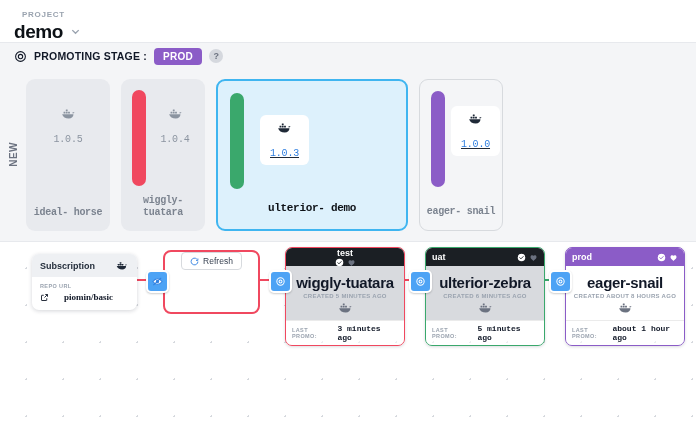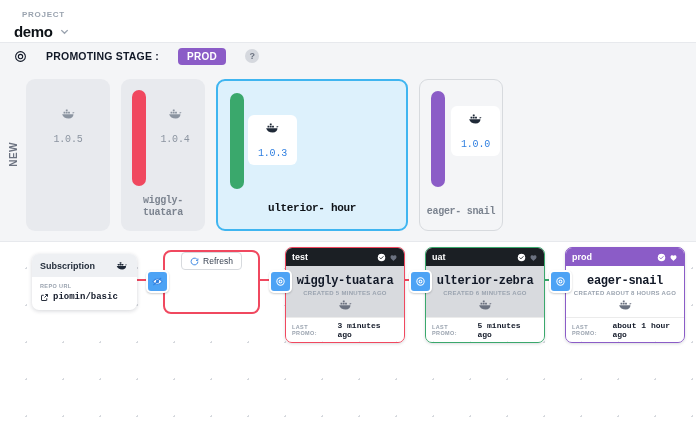--- a/index.html
+++ b/index.html
@@ -11,27 +11,27 @@
   }
   .app{position:relative;width:696px;height:442px;}
 
   
   .proj-header{padding:9px 0 0 14px;height:42px;box-sizing:border-box;background:#fff;}
   .proj-label{
     font-size:8px;letter-spacing:.09em;font-weight:700;color:#9aa3af;
     text-transform:uppercase;line-height:11px;margin-left:8px;
   }
   .proj-row{display:flex;align-items:center;gap:7px;margin-top:-1px;}
-  .proj-name{font-size:15px;font-weight:700;color:#0c1116;letter-spacing:-.4px;line-height:25px;}
+  .proj-name{font-size:19px;font-weight:700;color:#0c1116;letter-spacing:-.4px;line-height:25px;}
   .chev{width:11px;height:11px;color:#9aa3af;display:block;}
 
   
   .promo-bar{
     background:#f4f5f7;border-top:1px solid #e7e9ed;
-    height:26px;display:flex;align-items:center;gap:19px;padding:0 14px;
+    height:26px;display:flex;align-items:center;gap:7px;padding:0 14px;
   }
   .target-icon{width:13px;height:13px;display:block;color:#111827;}
   .promo-text{font-size:10.5px;font-weight:700;letter-spacing:.02em;color:#111827;}
   .prod-badge{
     background:#8b5cc7;color:#fff;font-size:10px;font-weight:700;
     letter-spacing:.03em;border-radius:4px;padding:3px 9px;line-height:11px;
   }
   .help-icon{
     width:14px;height:14px;border-radius:50%;background:#d5d8de;color:#6b7280;
     font-size:9px;font-weight:700;display:flex;align-items:center;justify-content:center;
@@ -66,21 +66,21 @@
   .bar{
     position:absolute;left:11px;top:11px;width:14px;height:96px;border-radius:7px;
   }
   .card.selected .bar{left:12px;top:12px;}
   .freight-chip{
     position:absolute;display:flex;flex-direction:column;align-items:center;
     justify-content:center;gap:14px;
   }
   .freight-chip.plain{left:0;right:0;top:28px;}
   .freight-chip.boxed{
-    background:#fff;border-radius:6px;padding:6px 10px;
+    background:#fff;border-radius:6px;padding:6px 10px;text-decoration:underline;
   }
   .whale{width:17px;height:13px;display:block;}
   .ver{font-size:10px;font-family:"Liberation Mono", monospace;letter-spacing:-.2px;}
   .ver.muted{color:#8b94a0;}
   .ver.blue{color:#2f7fe0;}
   .card-name{
     text-align:center;font-size:10px;font-weight:700;line-height:12px;
     font-family:"Liberation Mono", monospace;color:#7b838f;
     padding:0 6px 12px;letter-spacing:-.3px;
   }
@@ -115,22 +115,22 @@
   }
   .sub-head{
     background:#eef0f3;display:flex;align-items:center;justify-content:space-between;
     padding:5px 8px;
     gap:20px;
   }
   .sub-title{font-size:9px;font-weight:700;color:#1f2937;}
   .sub-body{padding:5px 8px 8px;}
   .sub-cap{font-size:5.5px;font-weight:700;letter-spacing:.07em;color:#9aa3af;line-height:8px;}
   .sub-repo{
-    display:flex;align-items:center;gap:4px;margin-top:2px;
-    font-size:9px;font-weight:700;font-family:Liberation Mono, monospace;color:#111827;
+    display:flex;align-items:center;gap:15px;margin-top:2px;
+    font-size:9px;font-weight:700;font-family:Liberation Serif, serif;color:#111827;
   }
 
   
   .wh-node{
     left:163px;top:8px;width:93px;height:60px;background:#fff;
     border:2px solid #f0485f;border-radius:8px;overflow:hidden;
     display:flex;flex-direction:column;
   }
   .wh-head{
     display:flex;align-items:center;justify-content:space-between;
@@ -148,33 +148,33 @@
   .stage-head{
     height:18px;display:flex;align-items:center;justify-content:space-between;
     padding:0 6px;
   }
   .stage-head .nm{font-size:9px;font-weight:700;color:#fff;}
   .stage-icons{display:flex;align-items:center;gap:3px;}
   .stage-body{
     padding:8px 6px 6px;display:flex;flex-direction:column;align-items:center;gap:2px;
   }
   .stage-freight{
-    font-size:12px;font-weight:700;font-family:Liberation Mono, monospace;color:#111827;
+    font-size:15px;font-weight:700;font-family:Liberation Sans, sans-serif;color:#111827;
     letter-spacing:-.3px;
   }
   .stage-created{font-size:6px;font-weight:700;letter-spacing:.05em;color:#9aa3af;}
   .stage-foot{
     border-top:1px solid rgba(0,0,0,.08);padding:3px 6px;display:flex;align-items:center;
     gap:4px;background:rgba(255,255,255,.55);
   }
   .foot-cap{font-size:5.5px;font-weight:700;letter-spacing:.07em;color:#9aa3af;}
   .foot-val{font-size:8px;font-weight:700;font-family:"Liberation Mono", monospace;color:#111827;}
 
   .stage.test{left:285px;top:5px;border:1.5px solid #f0485f;}
-  .stage.test .stage-head{background:#1b1f24;}
+  .stage.test .stage-head{background:#1b1f24;flex-direction:column;}
   .stage.test .stage-body{background:#d8dade;}
   .stage.uat{left:425px;top:5px;border:1.5px solid #3aa86c;}
   .stage.uat .stage-head{background:#1b1f24;text-align:right;}
   .stage.uat .stage-body{background:#d8dade;}
   .stage.prod{left:565px;top:5px;border:1.5px solid #8b5cc7;}
   .stage.prod .stage-head{background:#8b5cc7;}
   .stage.prod .stage-body{background:#fff;}
 
   
   .conn{
@@ -226,20 +226,22 @@
               <path d="M3 10h16c0 3.6-2.6 6-6.6 6C7.4 16 4.2 13.8 3 10z"></path>
               <rect x="5" y="6.4" width="2.6" height="2.6" rx=".4"></rect>
                 <rect x="8.2" y="6.4" width="2.6" height="2.6" rx=".4"></rect>
               <rect x="11.4" y="6.4" width="2.6" height="2.6" rx=".4"></rect>
                 <rect x="8.2" y="3.3" width="2.6" height="2.6" rx=".4"></rect>
               <path d="M17.5 7.6c.9-.6 1.9-.7 2.8-.2-.2 1.1-1.1 1.8-2.3 1.7z"></path>
             </svg>
             <span class="ver muted">1.0.5</span>
           </div>
         </div>
+        <div class="card-name">ideal-
+horse</div>
       </div>
 
       <div class="card">
         <div class="card-body">
           <div class="bar" style="background:#f0485f"></div>
           <div class="freight-chip plain" style="left:24px">
             <svg class="whale" viewBox="0 0 24 18" fill="#8b94a0">
               <path d="M3 10h16c0 3.6-2.6 6-6.6 6C7.4 16 4.2 13.8 3 10z"></path>
               <rect x="5" y="6.4" width="2.6" height="2.6" rx=".4"></rect>
                 <rect x="8.2" y="6.4" width="2.6" height="2.6" rx=".4"></rect>
@@ -250,34 +252,34 @@
             <span class="ver muted">1.0.4</span>
           </div>
         </div>
         <div class="card-name">wiggly-
 tuatara</div>
       </div>
 
       <div class="card selected">
         <div class="card-body">
           <div class="bar" style="background:#3aa86c"></div>
-          <div class="freight-chip boxed" style="left:30px;top:34px">
+          <div class="freight-chip boxed" style="left:42px;top:34px">
             <svg class="whale" viewBox="0 0 24 18" fill="#1f2937">
               <path d="M3 10h16c0 3.6-2.6 6-6.6 6C7.4 16 4.2 13.8 3 10z"></path>
               <rect x="5" y="6.4" width="2.6" height="2.6" rx=".4"></rect>
                 <rect x="8.2" y="6.4" width="2.6" height="2.6" rx=".4"></rect>
               <rect x="11.4" y="6.4" width="2.6" height="2.6" rx=".4"></rect>
                 <rect x="8.2" y="3.3" width="2.6" height="2.6" rx=".4"></rect>
               <path d="M17.5 7.6c.9-.6 1.9-.7 2.8-.2-.2 1.1-1.1 1.8-2.3 1.7z"></path>
             </svg>
             <span class="ver blue">1.0.3</span>
           </div>
         </div>
         <div class="card-name">ulterior-
-hour</div>
+demo</div>
       </div>
 
       <div class="card outlined">
         <div class="card-body">
           <div class="bar" style="background:#8b5cc7"></div>
           <div class="freight-chip boxed" style="left:31px;top:26px">
             <svg class="whale" viewBox="0 0 24 18" fill="#1f2937">
               <path d="M3 10h16c0 3.6-2.6 6-6.6 6C7.4 16 4.2 13.8 3 10z"></path>
               <rect x="5" y="6.4" width="2.6" height="2.6" rx=".4"></rect>
                 <rect x="8.2" y="6.4" width="2.6" height="2.6" rx=".4"></rect>

